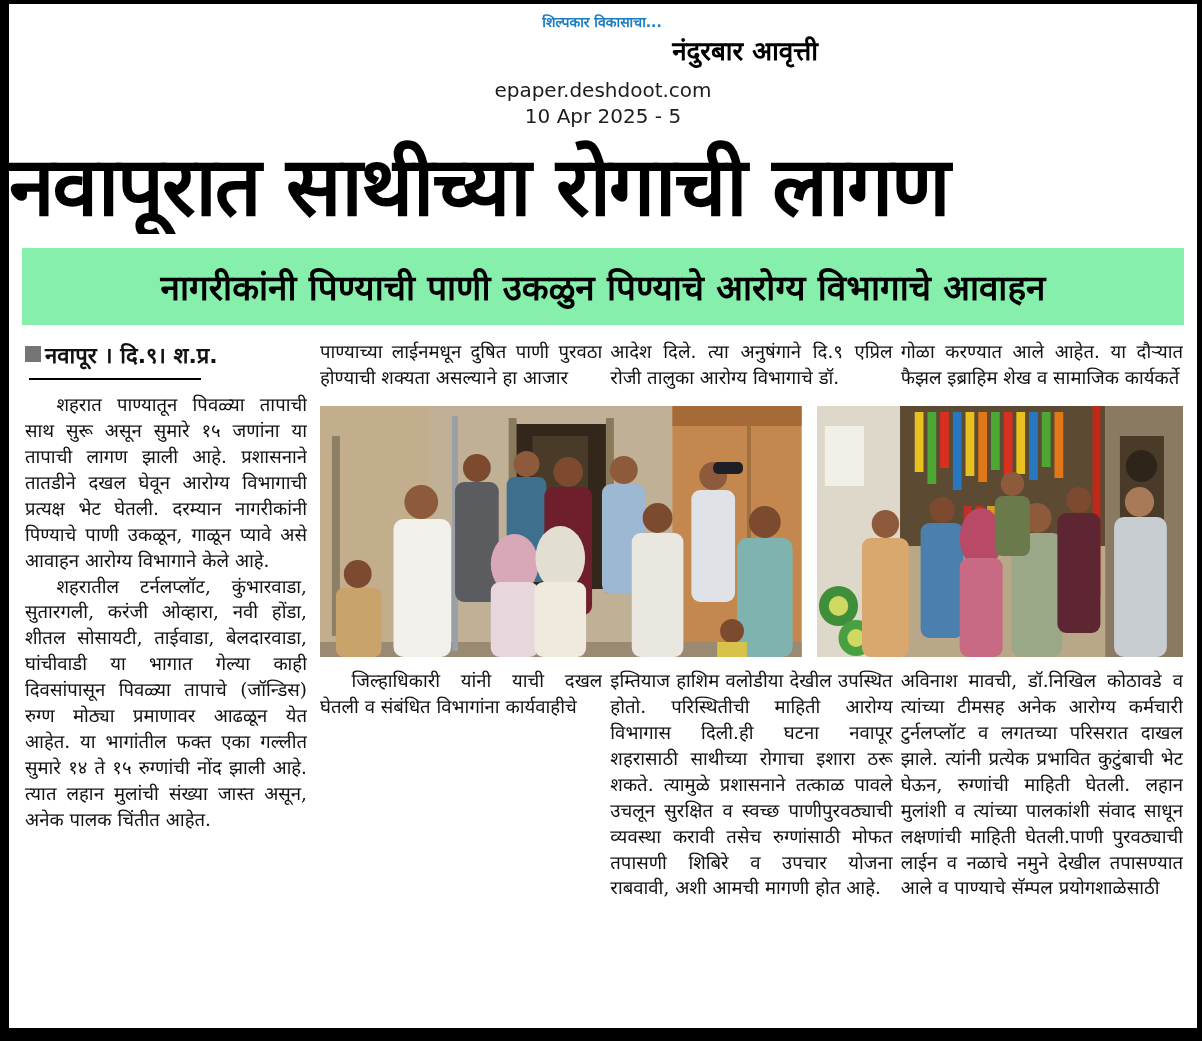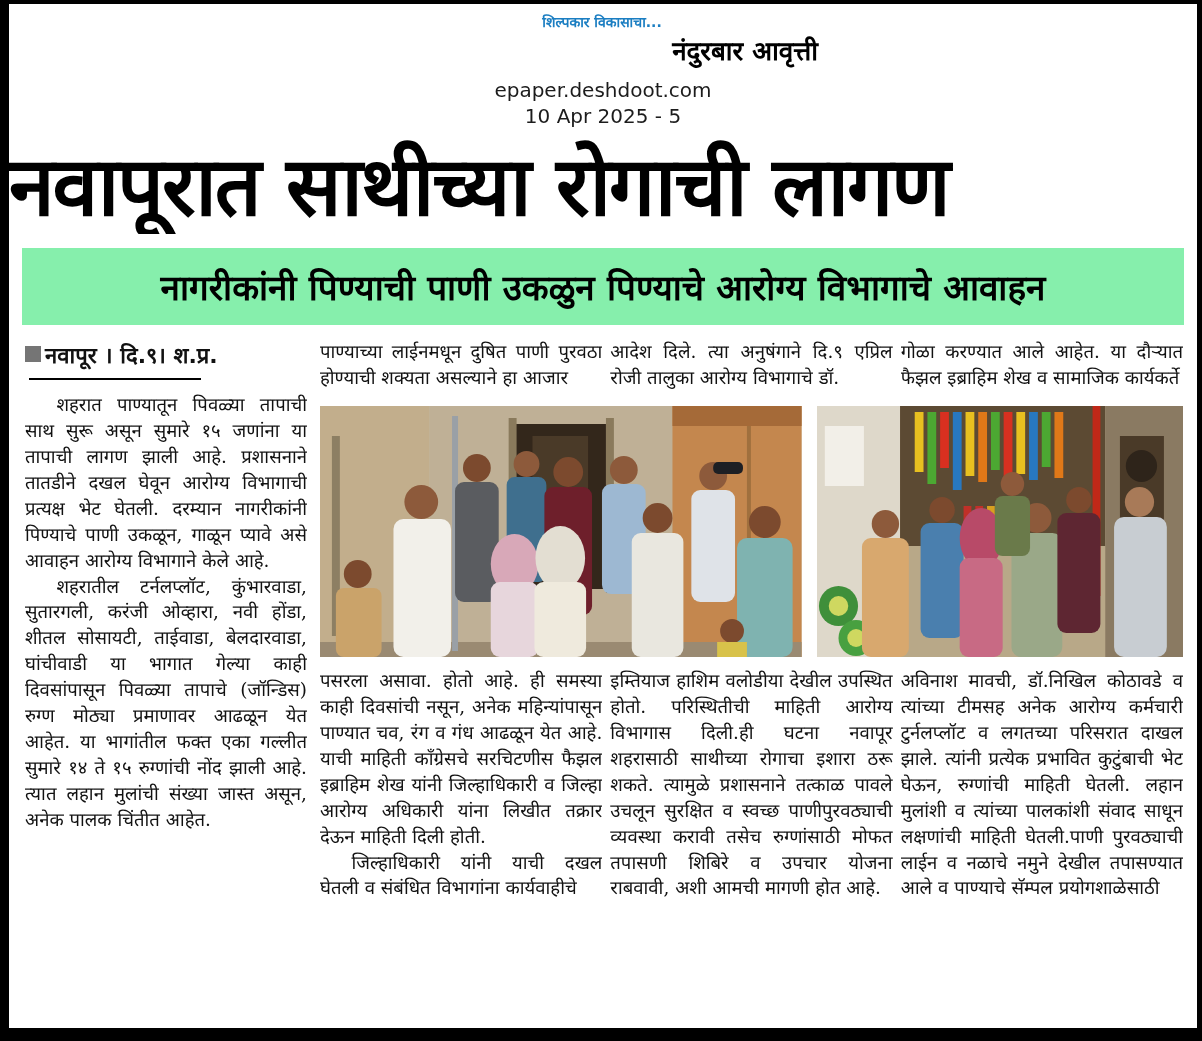--- a/index.html
+++ b/index.html
@@ -257,21 +257,20 @@
             <circle cx="330" cy="96" r="15" fill="#a87a58"></circle>
               <rect x="304" y="111" width="54" height="140" rx="10" fill="#c8cdd2"></rect>
             <circle cx="200" cy="78" r="12" fill="#8d5a3b"></circle>
               <rect x="182" y="90" width="36" height="60" rx="8" fill="#6a7a4a"></rect>
           </svg>
         </div>
       </div>
 
       <div class="row-bottom">
         <div class="rcol">
-          <p class="para noindent">पसरला असावा. होतो आहे. ही समस्या काही दिवसांची नसून, अनेक महिन्यांपासून पाण्यात चव, रंग व गंध आढळून येत आहे. याची माहिती काँग्रेसचे सरचिटणीस फैझल इब्राहिम शेख यांनी जिल्हाधिकारी व जिल्हा आरोग्य अधिकारी यांना लिखीत तक्रार देऊन माहिती दिली होती.</p>
           <p class="para">जिल्हाधिकारी यांनी याची दखल घेतली व संबंधित विभागांना कार्यवाहीचे</p>
         </div>
         <div class="rcol">
           <p class="para noindent">इम्तियाज हाशिम वलोडीया देखील उपस्थित होतो. परिस्थितीची माहिती आरोग्य विभागास दिली.ही घटना नवापूर शहरासाठी साथीच्या रोगाचा इशारा ठरू शकते. त्यामुळे प्रशासनाने तत्काळ पावले उचलून सुरक्षित व स्वच्छ पाणीपुरवठ्याची व्यवस्था करावी तसेच रुग्णांसाठी मोफत तपासणी शिबिरे व उपचार योजना राबवावी, अशी आमची मागणी होत आहे.</p>
         </div>
         <div class="rcol">
           <p class="para noindent">अविनाश मावची, डॉ.निखिल कोठावडे व त्यांच्या टीमसह अनेक आरोग्य कर्मचारी टुर्नलप्लॉट व लगतच्या परिसरात दाखल झाले. त्यांनी प्रत्येक प्रभावित कुटुंबाची भेट घेऊन, रुग्णांची माहिती घेतली. लहान मुलांशी व त्यांच्या पालकांशी संवाद साधून लक्षणांची माहिती घेतली.पाणी पुरवठ्याची लाईन व नळाचे नमुने देखील तपासण्यात आले व पाण्याचे सॅम्पल प्रयोगशाळेसाठी</p>
         </div>
       </div>
 

